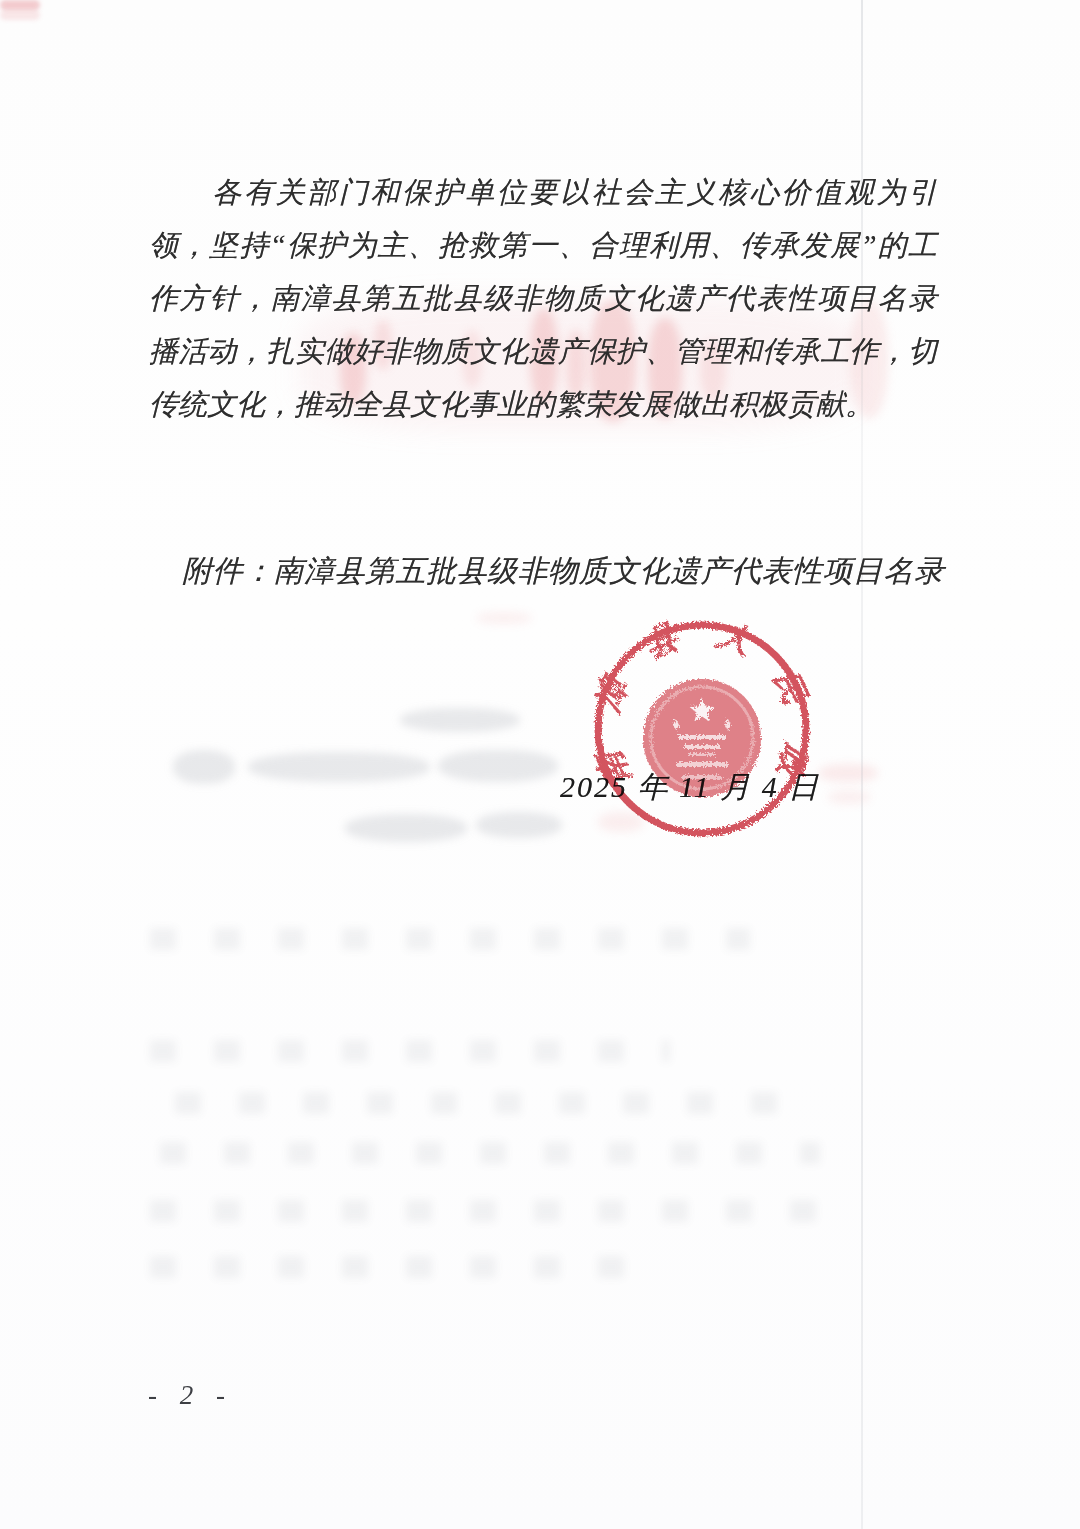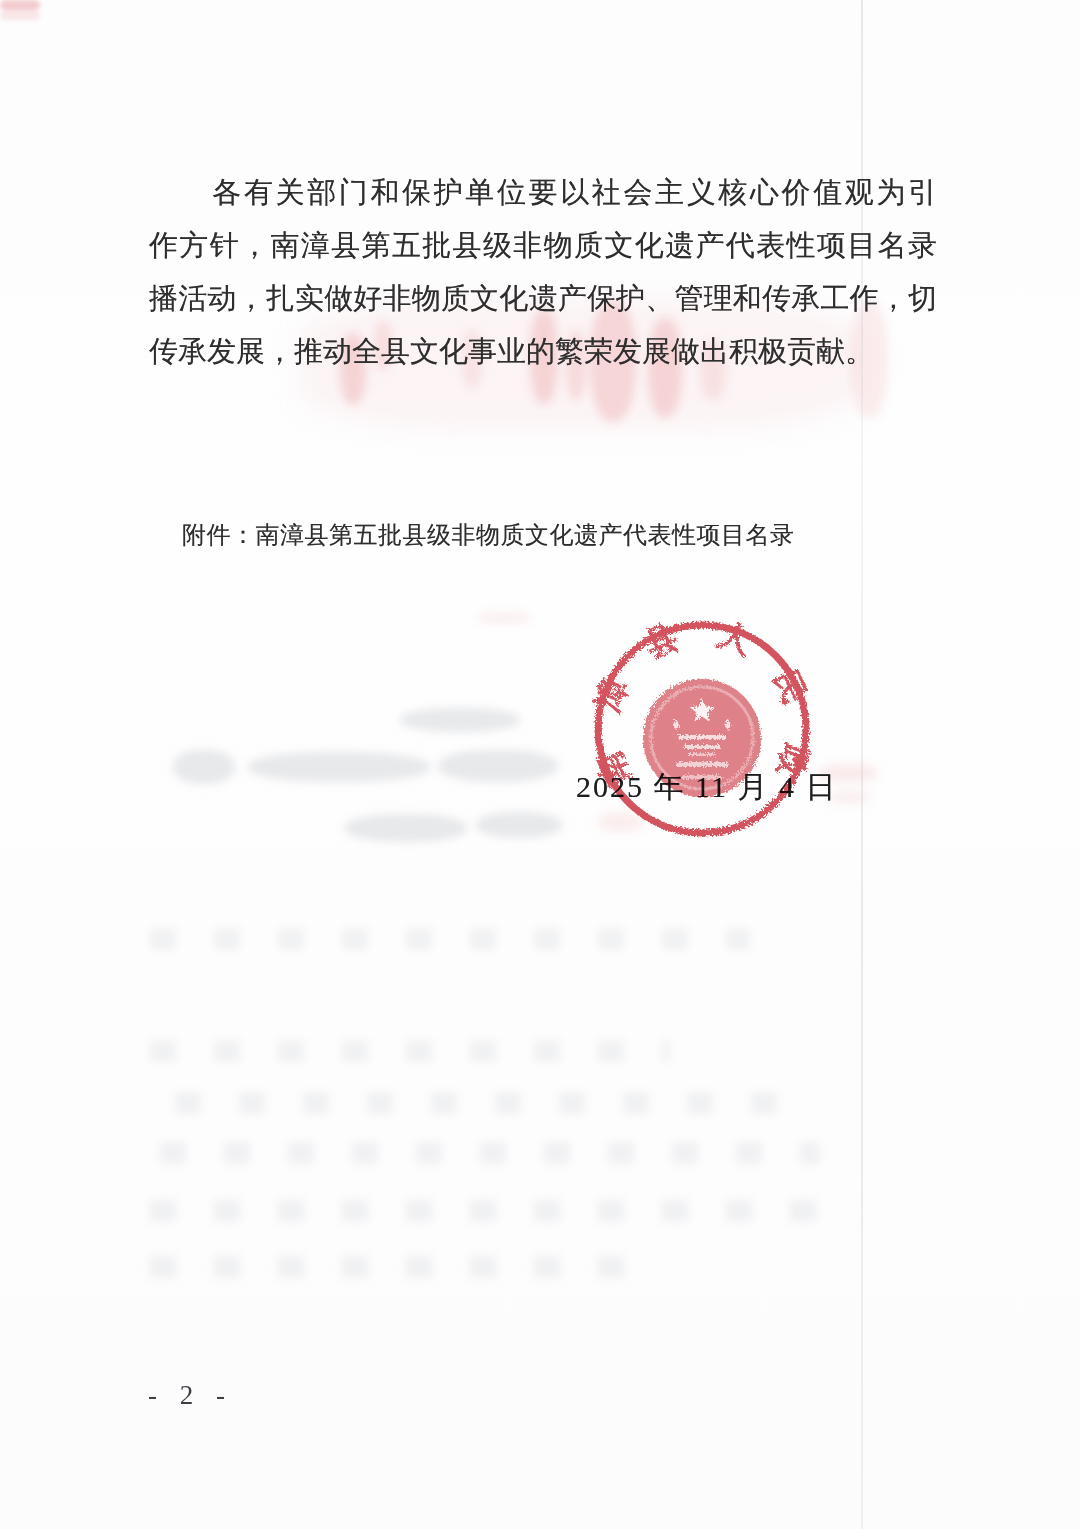--- a/index.html
+++ b/index.html
@@ -1,35 +1,36 @@
 <!DOCTYPE html>
 <html><head>
 <meta charset="utf-8">
 <style>
   html,body{margin:0;padding:0;background:#ffffff;}
   .page{
     position:relative;width:1080px;height:1529px;overflow:hidden;
     background:linear-gradient(180deg,#fdfdfd 0%,#fefefe 40%,#fcfcfd 100%);
     font-family:"Liberation Serif","DejaVu Serif",serif;
+    font-style:italic;
   }
   
   .crease{position:absolute;top:0;width:2px;height:100%;
     background:linear-gradient(180deg,rgba(175,180,188,.30),rgba(175,180,188,.12) 30%,rgba(175,180,188,.28) 60%,rgba(175,180,188,.18));}
   
   .para{position:absolute;left:149px;top:166px;width:788px;color:#2e2e2e;
     font-size:29px;line-height:53px;text-shadow:0 0 .5px rgba(40,40,40,.55);}
   .para .ln{white-space:nowrap;text-align:justify;}
   .para .ln.jfy{text-align-last:justify;white-space:normal;}
   
-  .attach{position:absolute;left:150px;top:519px;padding-left:32px;color:#2e2e2e;
-    font-size:24px;letter-spacing:.5px;white-space:nowrap;text-shadow:0 0 .5px rgba(40,40,40,.5);}
+  .attach{position:absolute;left:150px;top:551px;padding-left:32px;color:#2e2e2e;
+    font-size:30px;letter-spacing:.5px;white-space:nowrap;text-shadow:0 0 .5px rgba(40,40,40,.5);}
   
   .sealwrap{position:absolute;left:592px;top:619px;width:220px;height:220px;mix-blend-mode:multiply;}
   
-  .sealdate{position:absolute;left:576px;top:767px;font-size:30px;letter-spacing:2px;
+  .sealdate{position:absolute;left:560px;top:767px;font-size:30px;letter-spacing:2px;
     color:#1d1d1d;mix-blend-mode:multiply;white-space:nowrap;text-shadow:0 0 .5px rgba(0,0,0,.5);}
   
   .pagenum{position:absolute;left:148px;top:1380px;font-size:27px;letter-spacing:8px;color:#3d3f44;}
   
   .blob{position:absolute;border-radius:45%;}
   .red{background:rgba(231,138,144,.30);filter:blur(5px);}
   .redwash{background:rgba(242,176,180,.12);filter:blur(13px);border-radius:30%;}
   .reddash{background:rgba(228,128,134,.40);filter:blur(2px);border-radius:6px;}
   .gray{background:rgba(122,128,140,.17);filter:blur(4px);}
   .mrow{position:absolute;height:22px;opacity:.10;filter:blur(4px);
@@ -73,23 +74,24 @@
     <div class="mrow" style="left:175px;top:1092px;width:640px;"></div>
     <div class="mrow" style="left:160px;top:1142px;width:660px;"></div>
     <div class="mrow" style="left:150px;top:1200px;width:680px;"></div>
     <div class="mrow" style="left:150px;top:1256px;width:480px;"></div>
   </div>
 
   <div class="crease" style="left:861px;"></div>
 
   <div class="para">
     <div class="ln jfy">　　各有关部门和保护单位要以社会主义核心价值观为引</div>
+    <div class="ln jfy">领，坚持“保护为主、抢救第一、合理利用、传承发展”的工</div>
     <div class="ln jfy">作方针，南漳县第五批县级非物质文化遗产代表性项目名录</div>
     <div class="ln jfy">播活动，扎实做好非物质文化遗产保护、管理和传承工作，切</div>
-    <div class="ln">传承发展，推动全县文化事业的繁荣发展做出积极贡献。</div>
+    <div class="ln">传统文化，推动全县文化事业的繁荣发展做出积极贡献。</div>
   </div>
 
   <div class="attach">附件：南漳县第五批县级非物质文化遗产代表性项目名录</div>
 
   <div class="sealwrap">
     <svg width="220" height="220" viewBox="0 0 220 220">
       <defs>
         <filter id="stampGrain" x="-10%" y="-10%" width="120%" height="120%">
           <feTurbulence type="fractalNoise" baseFrequency="0.55" numOctaves="2" seed="7" result="n"></feTurbulence>
           <feDisplacementMap in="SourceGraphic" in2="n" scale="6"></feDisplacementMap>

